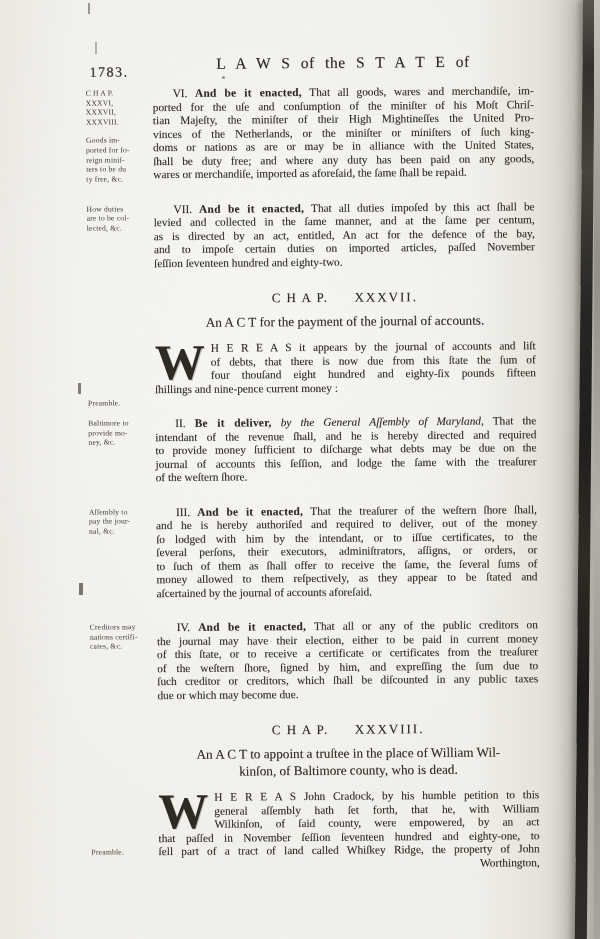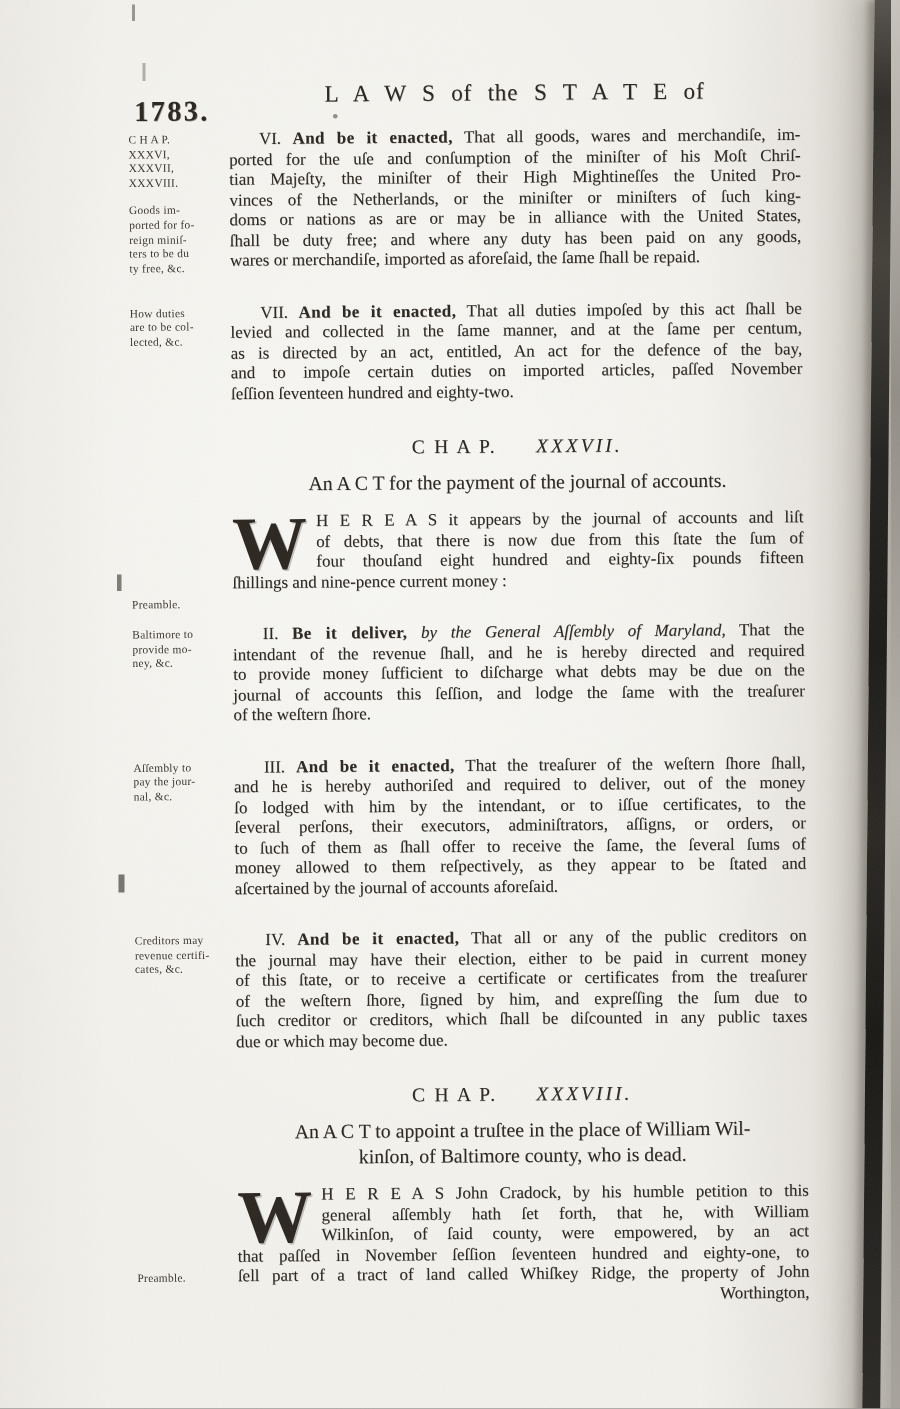--- a/index.html
+++ b/index.html
@@ -10,33 +10,33 @@
     background:
       radial-gradient(ellipse at 42% 38%, rgba(255,255,255,0.45), rgba(255,255,255,0) 62%),
       linear-gradient(to right, #eceae4 0%, #f2f1ec 12%, #f2f1ec 78%, #e6e4dd 90%, #cfccc4 96%, #a5a299 100%),
       #f0efea;
     font-family:"Liberation Serif","DejaVu Serif",serif;
     color:#2b2620;
   }
   .scan-rotate{position:absolute;inset:0;transform:rotate(-0.45deg);transform-origin:50% 42%;}
   .year{
     position:absolute;left:92px;top:63px;
-    font-size:19px;font-weight:bold;letter-spacing:1.5px;
+    font-size:14px;font-weight:normal;letter-spacing:1.5px;
     text-shadow:0.4px 0.4px 0 rgba(43,38,32,0.4);
   }
   .running-head{
     position:absolute;left:155px;top:54px;width:381px;
     text-align:center;font-size:15.5px;word-spacing:6px;letter-spacing:0.5px;
     text-shadow:0.4px 0.4px 0 rgba(43,38,32,0.35);
   }
   .content{position:absolute;left:88px;top:86px;width:448px;}
   .block{position:relative;margin:0 0 21px 67px;width:381px;font-size:11.3px;
     text-shadow:0.3px 0.3px 0 rgba(43,38,32,0.3);}
   .block.chap{margin:12px 0 8px 67px;text-align:center;font-size:13px;letter-spacing:1.5px;line-height:15px;}
-  .chap-num{margin-left:26px;letter-spacing:2px;font-style:italic;}
+  .chap-num{margin-left:26px;letter-spacing:2px;}
   .block.title{text-align:center;font-size:13.2px;line-height:17px;margin-bottom:11px;}
   .line{line-height:13.5px;min-height:13.5px;hyphens:none;}
   .a-j{text-align:justify;text-align-last:justify;}
   .a-l{text-align:left;}
   .a-r{text-align:right;}
   .seg-bl{font-weight:bold;letter-spacing:0.3px;}
   .seg-i{font-style:italic;}
   .indent{display:inline-block;width:20px;}
   .dropcap{
     float:left;font-size:50px;line-height:40px;height:40.5px;
@@ -142,21 +142,21 @@
           <div class="line a-j"><span class="seg-n">and he is hereby authoriſed and required to deliver, out of the money</span></div>
           <div class="line a-j"><span class="seg-n">ſo lodged with him by the intendant, or to iſſue certificates, to the</span></div>
           <div class="line a-j"><span class="seg-n">ſeveral perſons, their executors, adminiſtrators, aſſigns, or orders, or</span></div>
           <div class="line a-j"><span class="seg-n">to ſuch of them as ſhall offer to receive the ſame, the ſeveral ſums of</span></div>
           <div class="line a-j"><span class="seg-n">money allowed to them reſpectively, as they appear to be ſtated and</span></div>
           <div class="line a-l"><span class="seg-n">aſcertained by the journal of accounts aforeſaid.</span></div>
         </div>
         <div class="block para">
           <div class="note">
             <div class="note-line">Creditors may</div>
-            <div class="note-line">revenue certifi-</div>
+            <div class="note-line">nations certifi-</div>
             <div class="note-line">cates, &amp;c.</div>
           </div>
           <div class="line a-j"><span class="indent"></span><span class="seg-n">IV. </span><span class="seg-bl">And be it enacted,</span><span class="seg-n"> That all or any of the public creditors on</span></div>
           <div class="line a-j"><span class="seg-n">the journal may have their election, either to be paid in current money</span></div>
           <div class="line a-j"><span class="seg-n">of this ſtate, or to receive a certificate or certificates from the treaſurer</span></div>
           <div class="line a-j"><span class="seg-n">of the weſtern ſhore, ſigned by him, and expreſſing the ſum due to</span></div>
           <div class="line a-j"><span class="seg-n">ſuch creditor or creditors, which ſhall be diſcounted in any public taxes</span></div>
           <div class="line a-l"><span class="seg-n">due or which may become due.</span></div>
         </div>
         <div class="block chap"><span class="chap-label">C H A P.</span><span class="chap-num">XXXVIII.</span></div>

